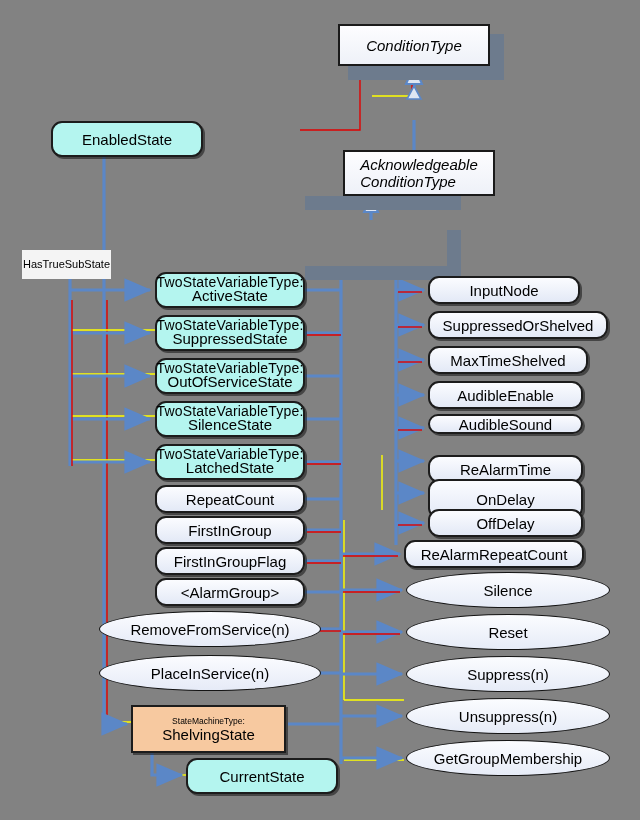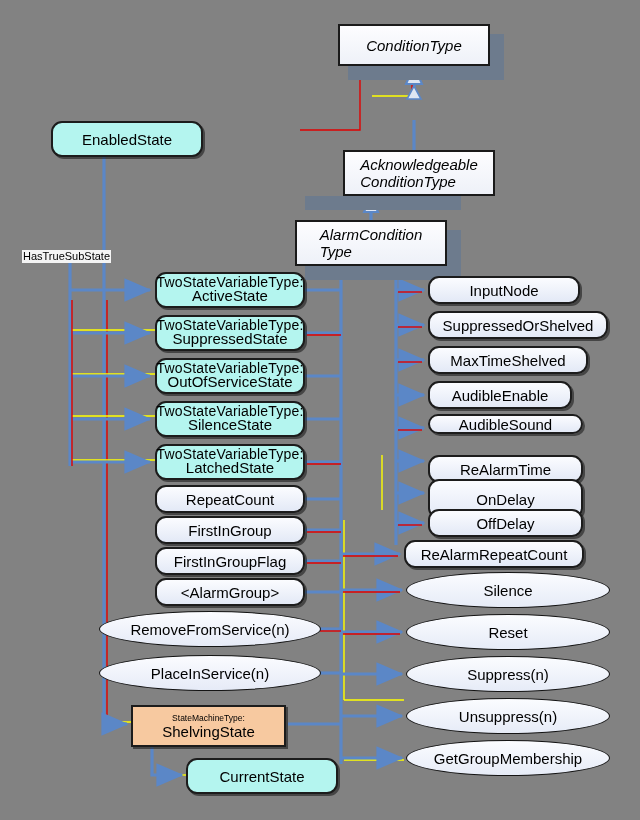--- a/index.html
+++ b/index.html
@@ -59,21 +59,21 @@
   .meth{
     background:linear-gradient(to bottom,#fbfcff 0%,#e6ebf7 100%);
     border:1.6px solid #141414;
     border-radius:50%;
     font-size:15px;line-height:17px;
     z-index:5;
   }
 
   .edgelabel{
     position:absolute;background:#f4f4f4;color:#000;
-    font-size:11px;line-height:13px;padding:0 1px;
+    font-size:11px;line-height:13px;padding:8px 1px;
     border:0;z-index:6;white-space:nowrap;
   }
 </style>
 </head>
 <body>
 
 <div id="canvas">
 
   <svg class="wires" viewBox="0 0 640 820">
     <defs>
@@ -203,24 +203,20 @@
 
   <div class="node cls" style="left:338px;top:24px;width:152px;height:42px;">
     <span>ConditionType</span>
   </div>
 
   <div class="node cls" style="left:295px;top:150px;width:152px;height:46px;margin-left:48px;">
     <span style="white-space:pre-line">Acknowledgeable
 ConditionType</span>
   </div>
 
-  <div class="node cls" style="left:295px;top:220px;width:152px;height:46px;">
-    <span style="white-space:pre-line">AlarmCondition
-Type</span>
-  </div>
 
   <div class="edgelabel" style="left:22px;top:250px;">HasTrueSubState</div>
 
   <div class="node state" style="left:51px;top:121px;width:152px;height:36px;">
     <span class="big">EnabledState</span>
   </div>
 
   <div class="node state" style="left:155px;top:272px;width:150px;height:36px;">
     <span class="small">TwoStateVariableType:</span>
     <span class="big">ActiveState</span>
@@ -243,21 +239,21 @@
 
   <div class="node state" style="left:155px;top:444px;width:150px;height:36px;">
     <span class="small">TwoStateVariableType:</span>
     <span class="big">LatchedState</span>
   </div>
 
   <div class="node state" style="left:186px;top:758px;width:152px;height:36px;">
     <span class="big">CurrentState</span>
   </div>
 
-  <div class="node smbox" style="left:131px;top:705px;width:155px;height:42px;">
+  <div class="node smbox" style="left:131px;top:705px;width:155px;height:48px;">
     <span class="small">StateMachineType:</span>
     <span class="big">ShelvingState</span>
   </div>
 
   <div class="node prop" style="left:155px;top:485px;width:150px;height:28px;">
     <span>RepeatCount</span>
   </div>
   <div class="node prop" style="left:155px;top:516px;width:150px;height:28px;">
     <span>FirstInGroup</span>
   </div>
@@ -277,21 +273,21 @@
 
   <div class="node prop" style="left:428px;top:276px;width:152px;height:28px;">
     <span>InputNode</span>
   </div>
   <div class="node prop" style="left:428px;top:311px;width:180px;height:28px;">
     <span>SuppressedOrShelved</span>
   </div>
   <div class="node prop" style="left:428px;top:346px;width:160px;height:28px;">
     <span>MaxTimeShelved</span>
   </div>
-  <div class="node prop" style="left:428px;top:381px;width:144px;height:28px;">
+  <div class="node prop" style="left:428px;top:381px;width:155px;height:28px;">
     <span>AudibleEnable</span>
   </div>
   <div class="node prop" style="left:428px;top:414px;width:155px;height:20px;">
     <span>AudibleSound</span>
   </div>
   <div class="node prop" style="left:428px;top:447px;width:155px;height:28px;margin-top:8px;">
     <span>ReAlarmTime</span>
   </div>
   <div class="node prop" style="left:428px;top:479px;width:155px;height:40px;">
     <span>OnDelay</span>

